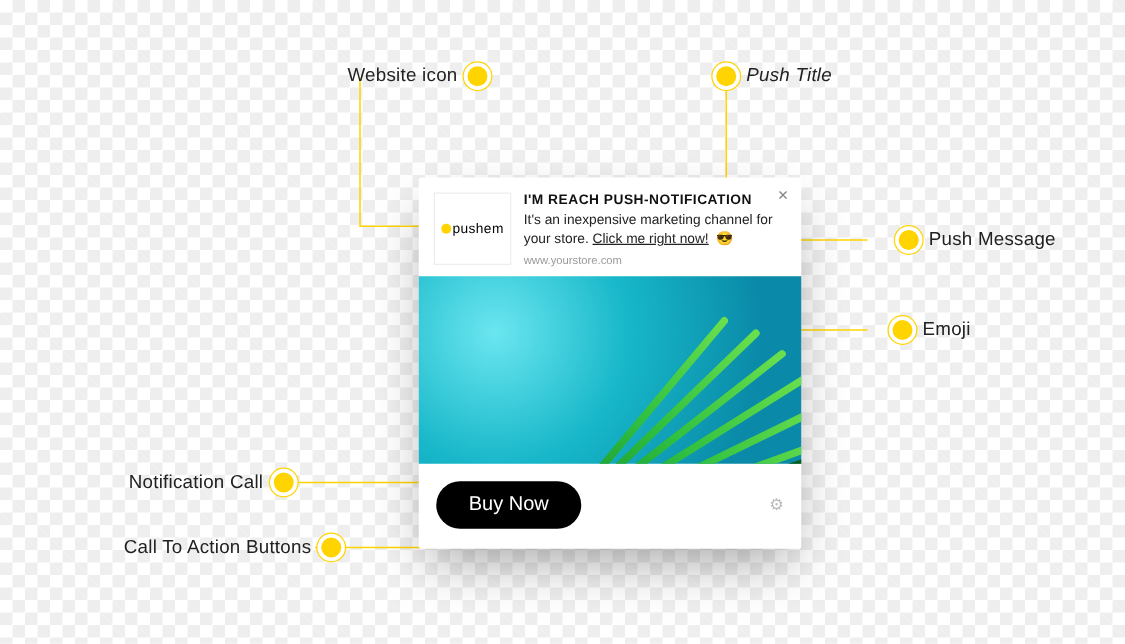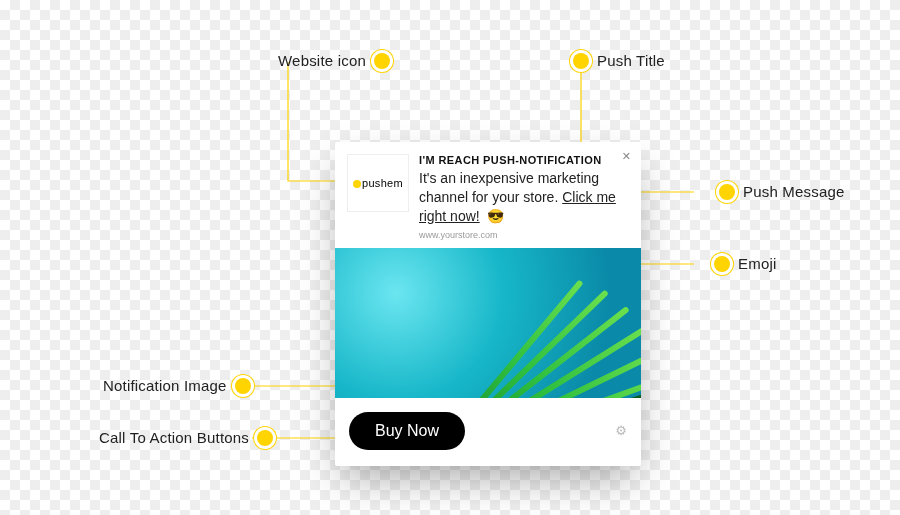--- a/index.html
+++ b/index.html
@@ -36,21 +36,21 @@
   }
   .card-head { display:flex; padding:12px 12px 8px 12px; gap:10px; position:relative; }
   .icon-box {
     width:62px; height:58px; flex:none; border:1px solid #eee;
     display:flex; align-items:center; justify-content:center;
   }
   .icon-box .brand { font-size:11px; font-weight:500; letter-spacing:.3px; }
   .icon-box .brand .bullet { display:inline-block; width:8px; height:8px; background:#ffd400; border-radius:50%; vertical-align:middle; margin-right:1px; }
   .head-text { flex:1; min-width:0; }
   .head-text .title { font-size:11px; font-weight:700; letter-spacing:.4px; color:#111; }
-  .head-text .msg { font-size:14px; color:#222; line-height:1.35; margin-top:3px; }
+  .head-text .msg { font-size:11px; color:#222; line-height:1.35; margin-top:3px; }
   .head-text .msg .cta-link { text-decoration:underline; }
   .head-text .site { font-size:9px; color:#9a9a9a; margin-top:4px; }
   .close-x { position:absolute; top:8px; right:10px; font-size:11px; color:#888; cursor:pointer; }
 
   .hero {
     width:100%; height:150px; overflow:hidden; position:relative;
     background: radial-gradient(circle at 20% 30%, #6be6f0 0%, #17b7c9 40%, #0a8aa8 80%);
   }
   
   .leaf { position:absolute; right:-40px; bottom:-30px; transform:rotate(-18deg); }
@@ -84,35 +84,35 @@
     <path d="M234 386 L345 386"></path>
 
     <path d="M252 438 L345 438"></path>
   </g>
 </svg>
 
 <div class="ann left" style="left:278px; top:52px;text-align:center;">
   <span class="dot"></span>
   <span class="txt">Website icon</span>
 </div>
-<div class="ann right" style="left:573px; top:52px;">
+<div class="ann right" style="left:573px; top:52px;font-style:italic;">
   <span class="dot"></span>
   <span class="txt">Push Title</span>
 </div>
 <div class="ann right" style="left:686px; top:183px;padding-left:33px;">
   <span class="dot"></span>
   <span class="txt">Push Message</span>
 </div>
 <div class="ann right" style="left:714px; top:255px;">
   <span class="dot"></span>
   <span class="txt">Emoji</span>
 </div>
 <div class="ann left" style="left:103px; top:377px;">
   <span class="dot"></span>
-  <span class="txt">Notification Image</span>
+  <span class="txt">Notification Call</span>
 </div>
 <div class="ann left" style="left:99px; top:429px;">
   <span class="dot"></span>
   <span class="txt">Call To Action Buttons</span>
 </div>
 
 <div class="card">
   <div class="card-head">
     <div class="icon-box">
       <span class="brand"><span class="bullet"></span><span>pushem</span></span>

